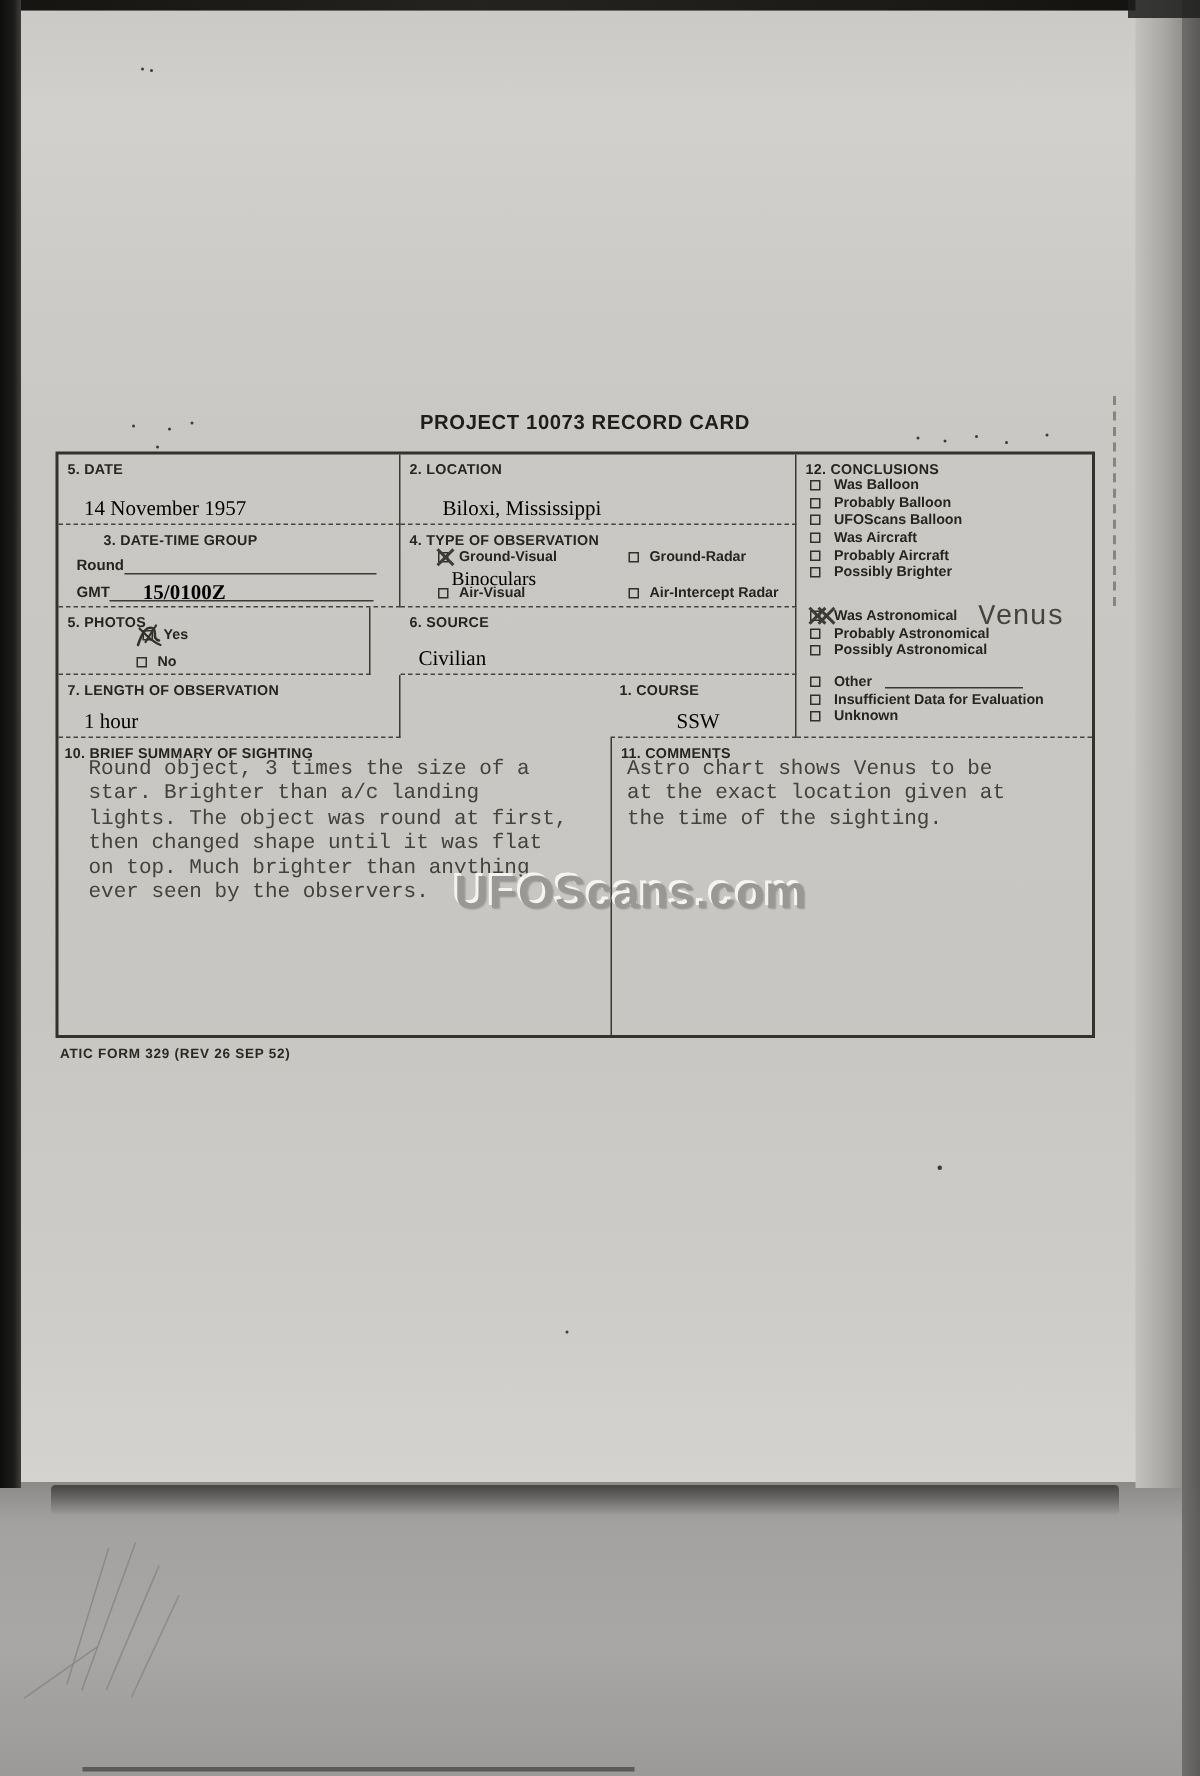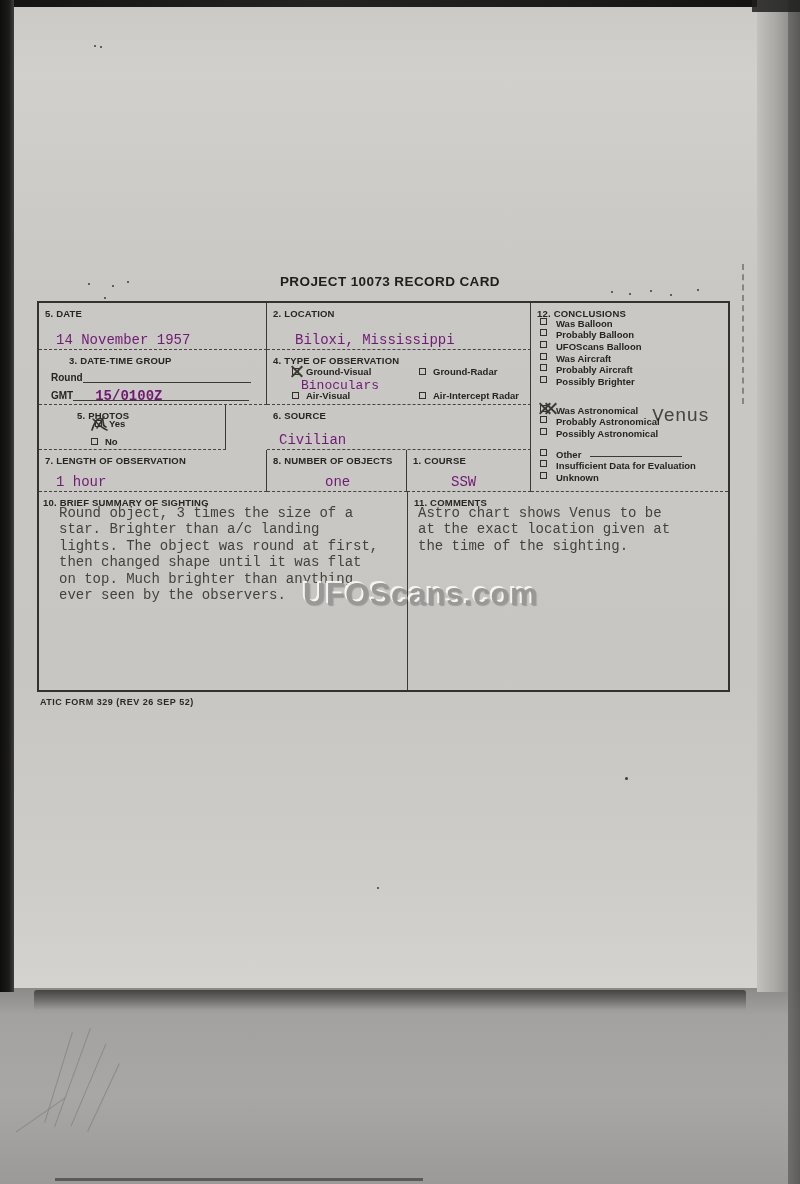--- a/index.html
+++ b/index.html
@@ -43,46 +43,46 @@
   
   .card { position:absolute; left:23px; top:294px; width:693px; height:391px; border:2px solid #33322c; }
   .cell { position:absolute; }
   .b-r { border-right:1.6px solid #3a3933; }
   .b-b { border-bottom:1.6px dashed #45443e; }
 
   .c-date     { left:0;     top:0;     width:228px; height:47px; }
   .c-loc      { left:228px; top:0;     width:264px; height:47px; }
   .c-dtg      { left:0;     top:47px;  width:228px; height:55px;padding-left:24px; }
   .c-type     { left:228px; top:47px;  width:264px; height:55px; }
-  .c-photos   { left:0;     top:102px; width:187px; height:45px;padding-left:32px; }
+  .c-photos   { left:0;     top:102px; width:208px; height:45px; }
   .c-source   { left:228px; top:102px; width:264px; height:45px; }
   .c-length   { left:0;     top:147px; width:228px; height:42px; }
   .c-number   { left:228px; top:147px; width:140px; height:42px; }
   .c-course   { left:368px; top:147px; width:124px; height:42px; }
   .c-concl    { left:492px; top:0;     width:197px; height:189px; }
   .c-summary  { left:0;     top:189px; width:369px; height:198px; }
   .c-comments { left:369px; top:189px; width:320px; height:198px; }
 
   .lbl { font-size:9.5px; font-weight:bold; letter-spacing:.2px; color:#26251f; padding:5px 0 0 6px; }
 
-  .typed { font-family:Liberation Mono, monospace; font-size:14px; color:#701a75; white-space:nowrap; }
+  .typed { font-family:Liberation Serif, serif; font-size:14px; color:#000000; white-space:nowrap; }
   .val { position:absolute; }
 
   .uline { display:inline-block; border-bottom:1.4px solid #3b3a34; height:13px; vertical-align:bottom; }
 
   
   .cbx { display:inline-block; width:7px; height:7px; border:1.6px solid #31302a; position:relative; flex:0 0 auto; }
   .xmark { position:absolute; left:-3px; top:-4px; width:13px; height:13px; }
   .xmark::before, .xmark::after { content:""; position:absolute; left:6px; top:-1px; width:1.8px; height:15px; background:#3c3b34; }
   .xmark::before { transform:rotate(45deg); }
   .xmark::after  { transform:rotate(-45deg); }
 
   .opt { position:absolute; font-size:9.5px; font-weight:bold; color:#26251f; display:flex; align-items:center; gap:7px; }
 
-  .citem { display:flex; align-items:flex-start; gap:9px; height:11.4px; font-size:9.5px; font-weight:bold; color:#26251f; white-space:nowrap; }
+  .citem { display:flex; align-items:center; gap:9px; height:11.4px; font-size:9.5px; font-weight:bold; color:#26251f; white-space:nowrap; }
   .cgroup { position:absolute; left:9px; }
   .concl-venus { font-family:"Liberation Mono","DejaVu Sans Mono",monospace; font-size:19px; font-weight:normal; color:#45443e; margin-left:5px; }
   .other-line { display:inline-block; width:92px; border-bottom:1.3px solid #3b3a34; height:8px; }
 
   .para { position:absolute; font-family:"Liberation Mono","DejaVu Sans Mono",monospace; font-size:14px; line-height:16.4px;
           color:#43423c; white-space:pre-line; }
 
   .scribble { position:absolute; left:-7px; top:-6px; }
 </style>
 </head>
@@ -188,24 +188,20 @@
       <div class="cell c-source b-r b-b">
         <div class="lbl">6. SOURCE</div>
         <div class="val typed" style="left:12px;bottom:1px">Civilian</div>
       </div>
 
       <div class="cell c-length b-r b-b">
         <div class="lbl">7. LENGTH OF OBSERVATION</div>
         <div class="val typed" style="left:17px;bottom:1px">1 hour</div>
       </div>
 
-      <div class="cell c-number b-r b-b">
-        <div class="lbl">8. NUMBER OF OBJECTS</div>
-        <div class="val typed" style="left:58px;bottom:1px">one</div>
-      </div>
 
       <div class="cell c-course b-r b-b">
         <div class="lbl">1. COURSE</div>
         <div class="val typed" style="left:44px;bottom:1px">SSW</div>
       </div>
 
       <div class="cell c-concl b-b">
         <div class="lbl">12. CONCLUSIONS</div>
         <div class="cgroup" style="top:15px">
           <div class="citem">

